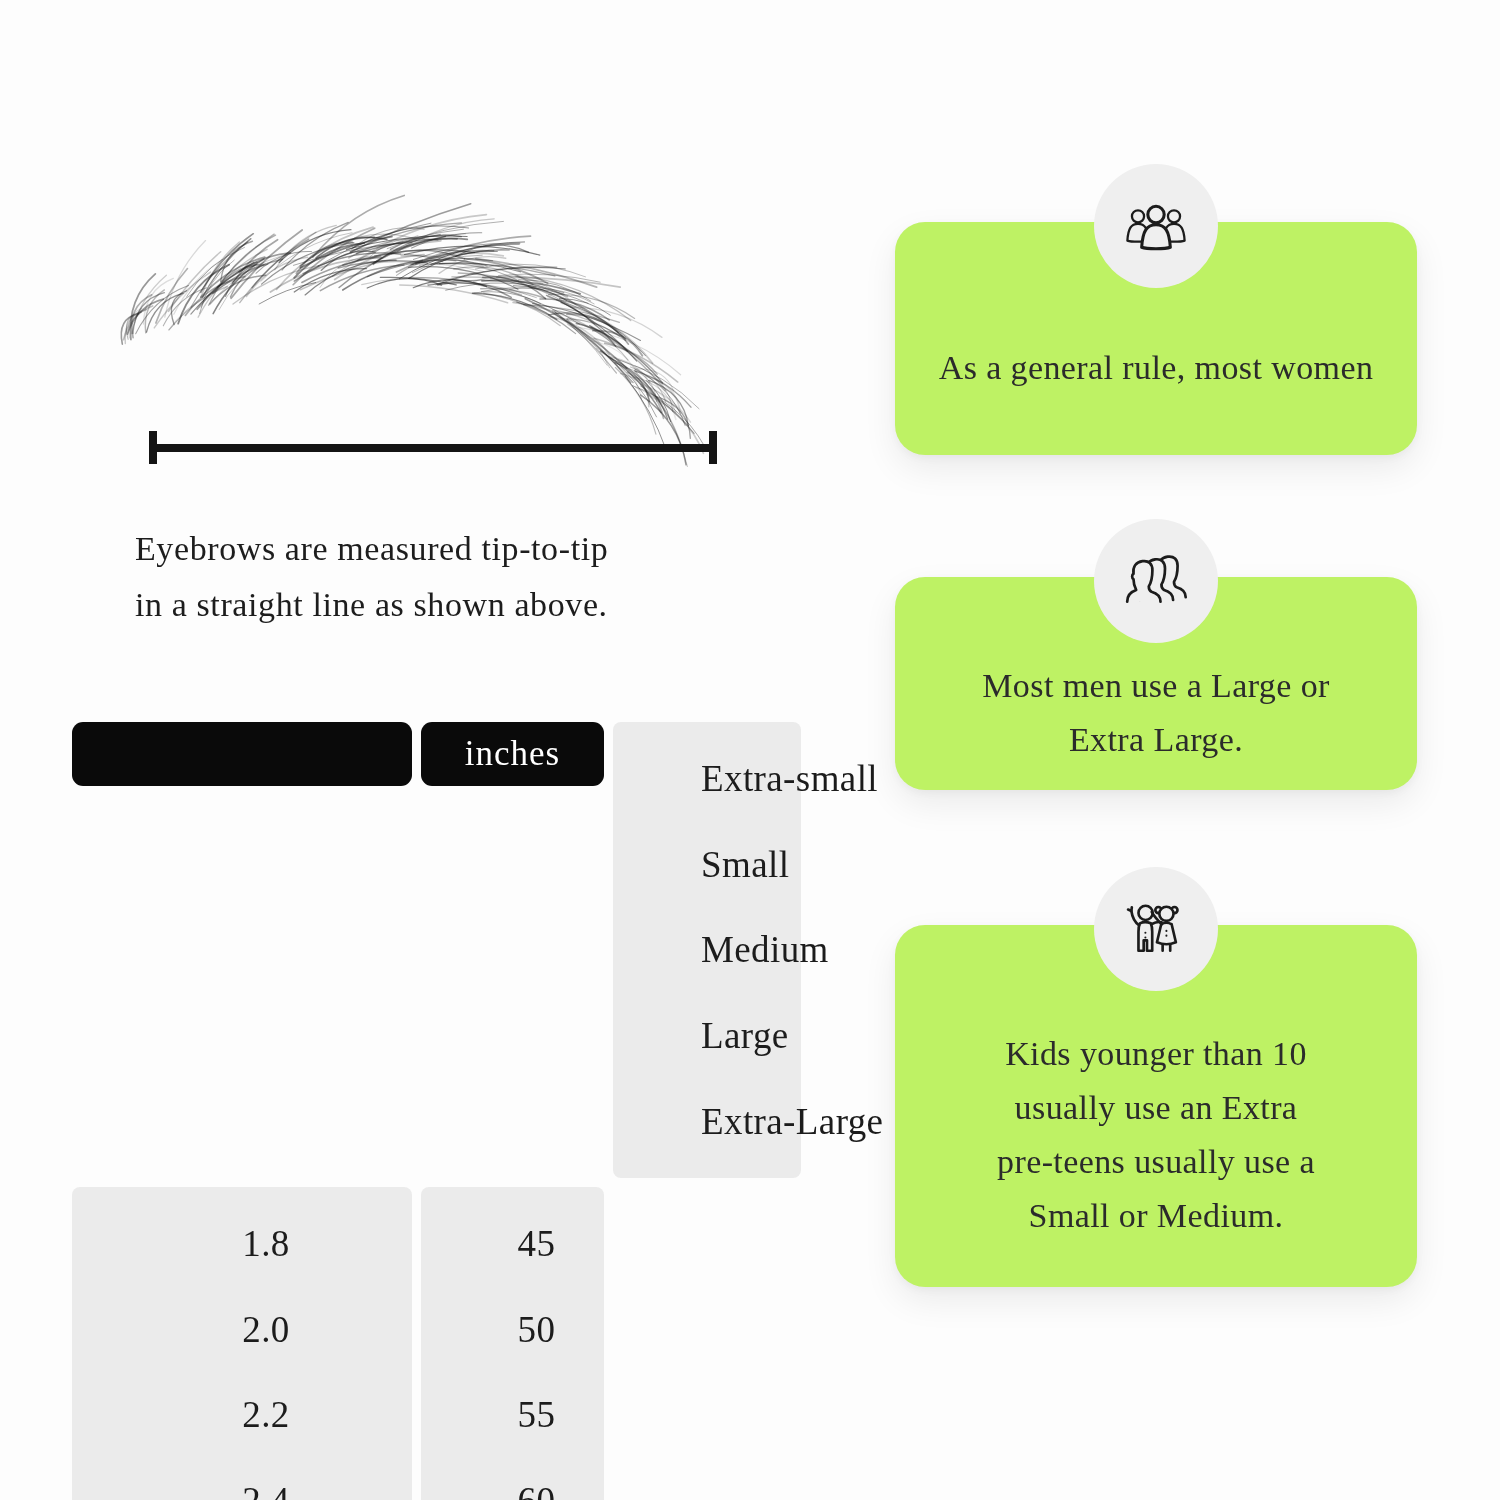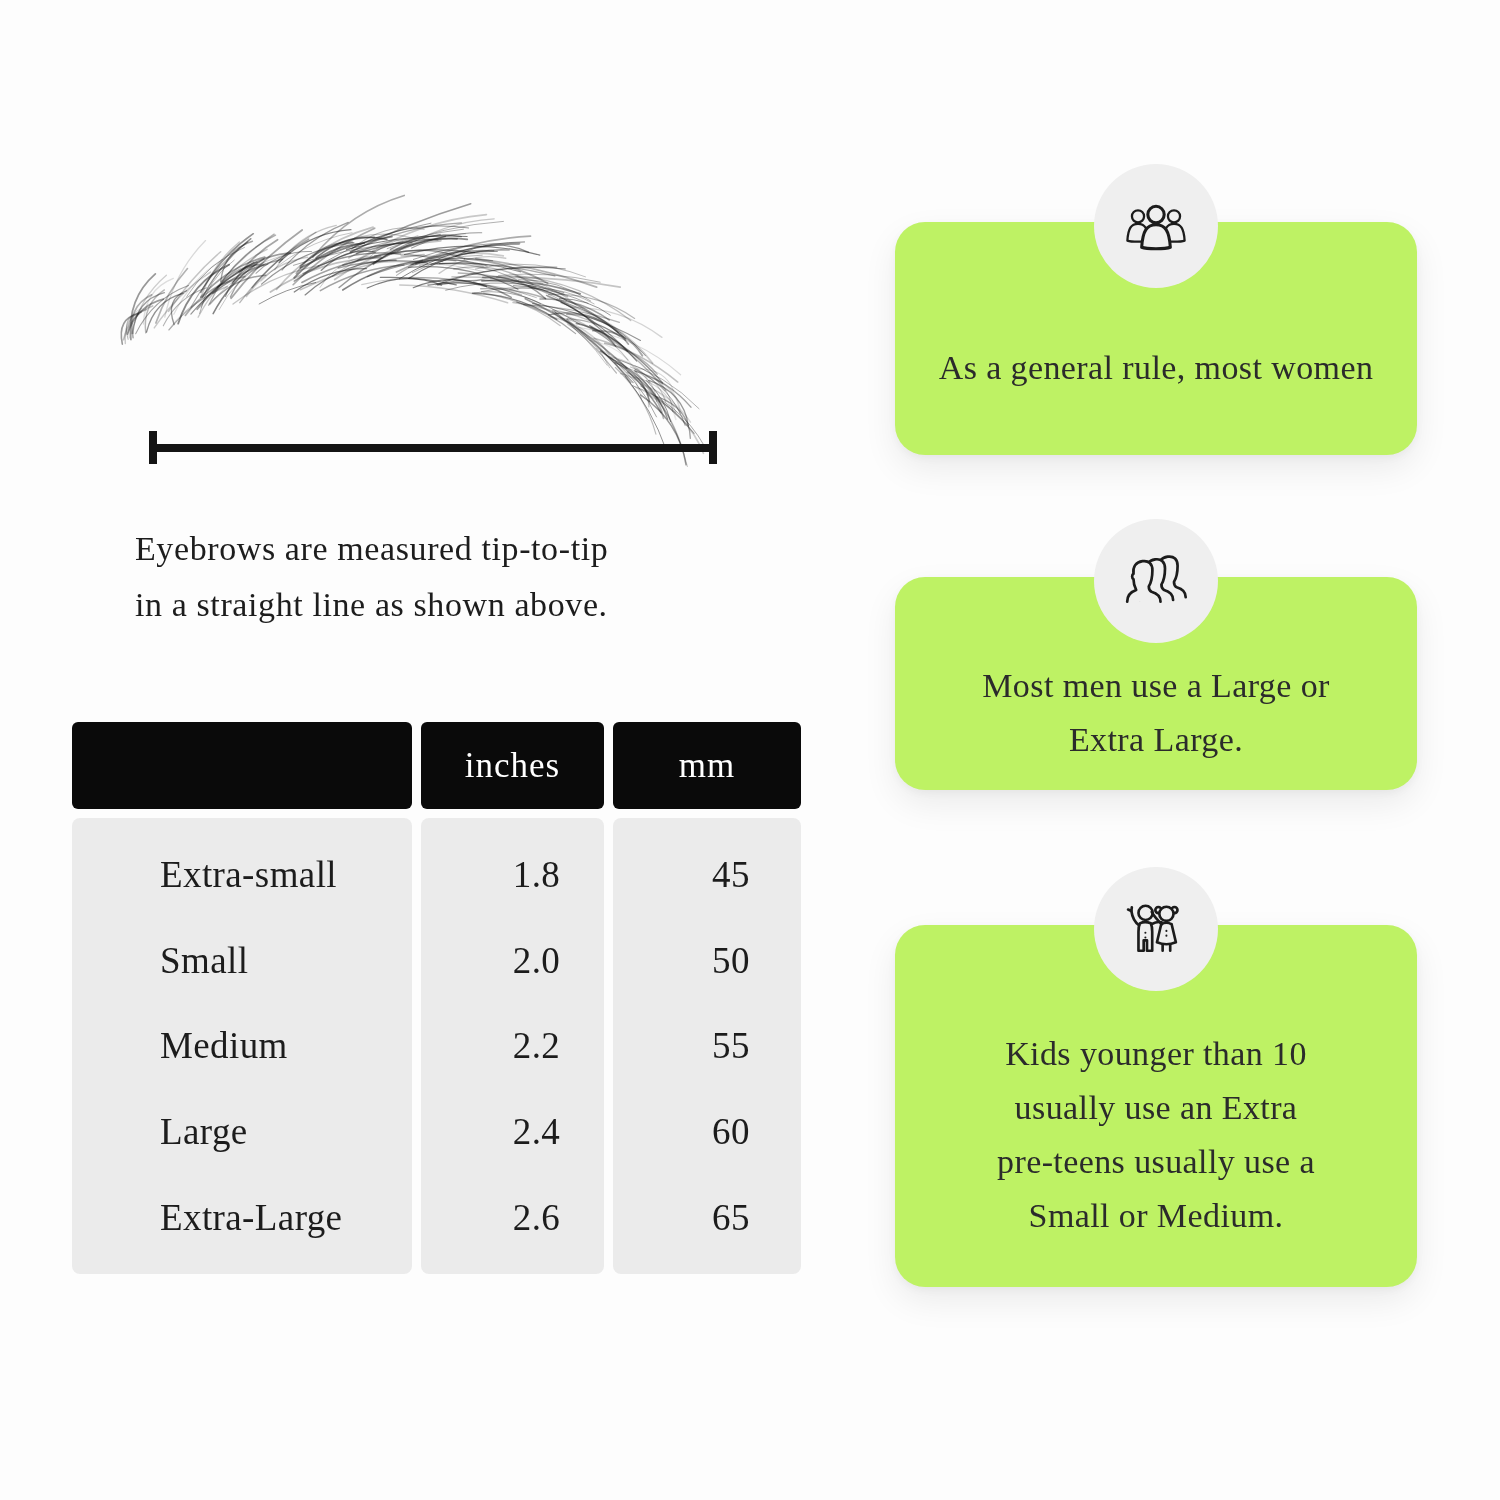--- a/index.html
+++ b/index.html
@@ -11,21 +11,21 @@
   .eyebrow svg{overflow:visible;}
   .mline-bar{position:absolute;left:154px;top:444px;width:558px;height:8px;background:#141414;}
   .mcap{position:absolute;top:431px;width:8px;height:33px;background:#141414;}
   .mcap.left{left:149px;} .mcap.right{left:709px;}
   .caption{position:absolute;left:135px;top:521px;font-size:34px;line-height:56px;
            letter-spacing:.6px;color:#1d1d1d;}
 
   
   .size-table{position:absolute;left:72px;top:722px;display:grid;
               grid-template-columns:340px 183px 188px;column-gap:9px;row-gap:9px;}
-  .th{height:87px;background:#0a0a0a;border-radius:6px;color:#ffffff;display:flex;
+  .th{height:64px;background:#0a0a0a;border-radius:11px;color:#ffffff;display:flex;
       align-items:center;justify-content:center;font-size:35px;letter-spacing:1px;}
   .tb{height:456px;background:#ebebeb;border-radius:8px;display:flex;flex-direction:column;
       justify-content:space-around;padding:14px 0;box-sizing:border-box;font-size:37px;
       letter-spacing:.4px;color:#1c1c1c;}
   .tb .cell{white-space:nowrap;}
   .tb.labels .cell{padding-left:88px;}
   .tb.nums .cell{text-align:center;padding-left:48px;}
 
   
   .card{position:absolute;left:895px;width:522px;background:#bef264;border-radius:30px;
@@ -287,21 +287,20 @@
   </div>
 
   <div class="caption">
     <div>Eyebrows are measured tip-to-tip</div>
     <div>in a straight line as shown above.</div>
   </div>
 
   <div class="size-table">
     <div class="th"></div>
     <div class="th">inches</div>
-    <div class="th">mm</div>
 
     <div class="tb labels">
       <div class="cell">Extra-small</div>
       <div class="cell">Small</div>
       <div class="cell">Medium</div>
       <div class="cell">Large</div>
       <div class="cell">Extra-Large</div>
     </div>
     <div class="tb nums">
       <div class="cell">1.8</div>

